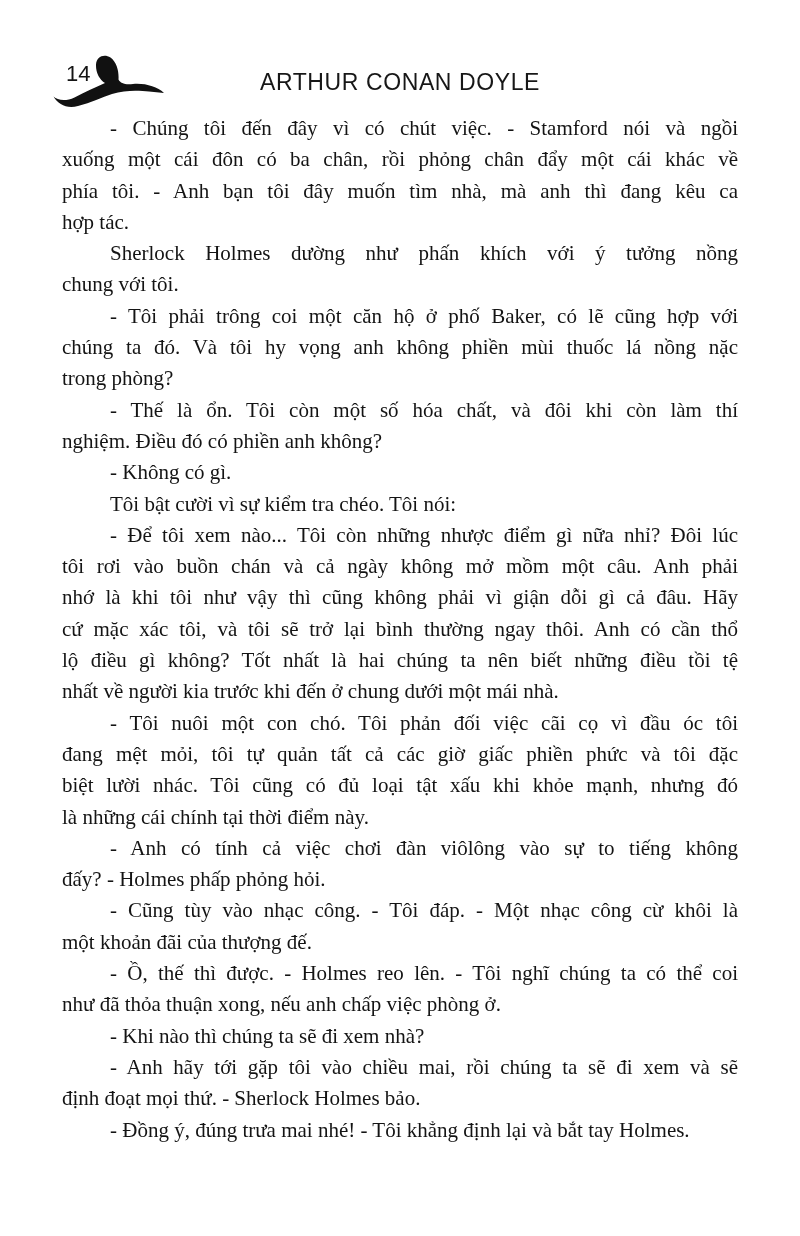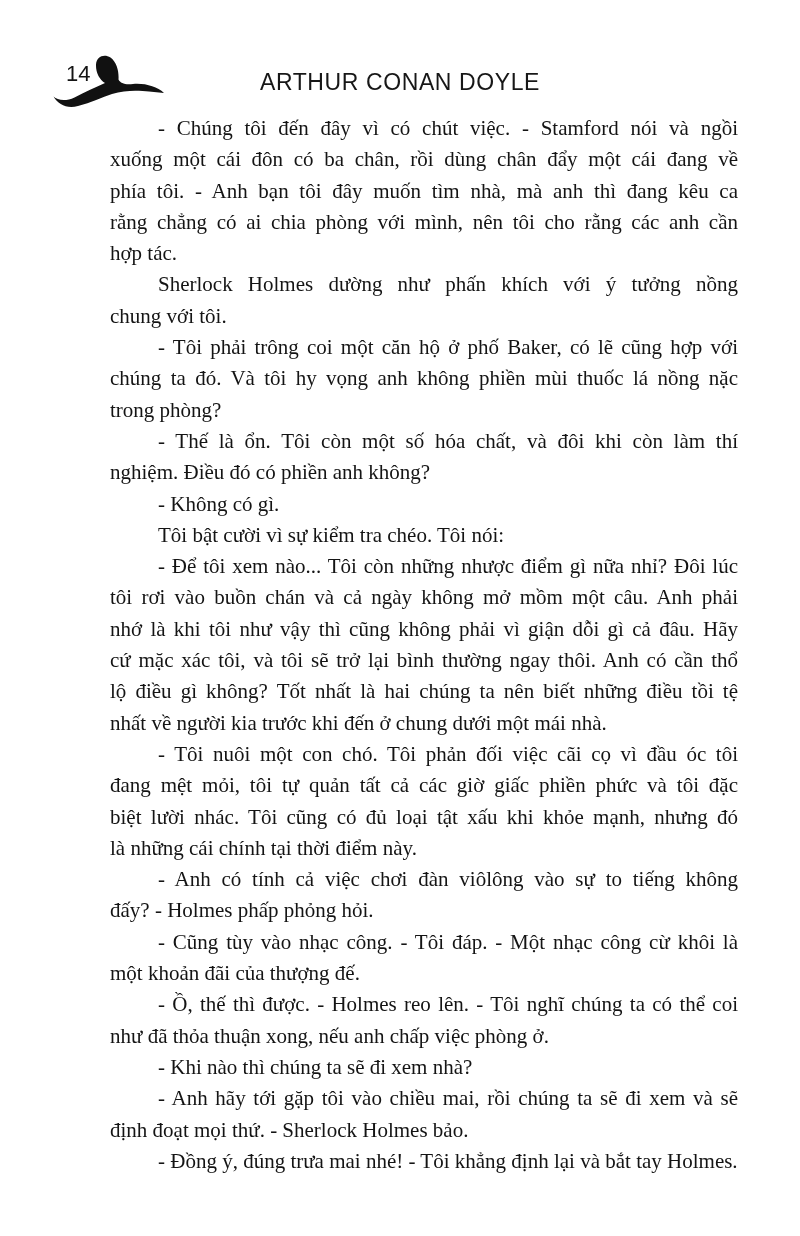--- a/index.html
+++ b/index.html
@@ -50,21 +50,20 @@
     top: 113px;
     width: 676px;
     font-size: 21px;
     line-height: 31.3px;
   }
   .paragraph { margin: 0; padding: 0; }
   .line {
     text-align: justify;
     text-align-last: justify;
     white-space: normal;
-    margin-left: 48px;
   }
   .line.last { text-align-last: left; }
   .line.first { text-indent: 48px; }
 </style>
 </head>
 <body>
 
 <div class="page">
 
   <span class="page-number">14</span>
@@ -84,23 +83,22 @@
                C 47 33.5, 36 38.5, 26.5 43.5
                C 18 47.5, 9.5 46.5, 5.5 42.5 Z" fill="#111111"></path>
     </svg>
   </span>
 
   <div class="running-title">ARTHUR CONAN DOYLE</div>
 
   <div class="body-text">
       <div class="paragraph">
         <div class="line first">- Chúng tôi đến đây vì có chút việc. - Stamford nói và ngồi</div>
-        <div class="line">xuống một cái đôn có ba chân, rồi dùng chân đẩy một cái đang về</div>
+        <div class="line">xuống một cái đôn có ba chân, rồi phỏng chân đẩy một cái khác về</div>
         <div class="line">phía tôi. - Anh bạn tôi đây muốn tìm nhà, mà anh thì đang kêu ca</div>
-        <div class="line">rằng chẳng có ai chia phòng với mình, nên tôi cho rằng các anh cần</div>
         <div class="line last">hợp tác.</div>
       </div>
       <div class="paragraph">
         <div class="line first">Sherlock Holmes dường như phấn khích với ý tưởng nồng</div>
         <div class="line last">chung với tôi.</div>
       </div>
       <div class="paragraph">
         <div class="line first">- Tôi phải trông coi một căn hộ ở phố Baker, có lẽ cũng hợp với</div>
         <div class="line">chúng ta đó. Và tôi hy vọng anh không phiền mùi thuốc lá nồng nặc</div>
         <div class="line last">trong phòng?</div>

